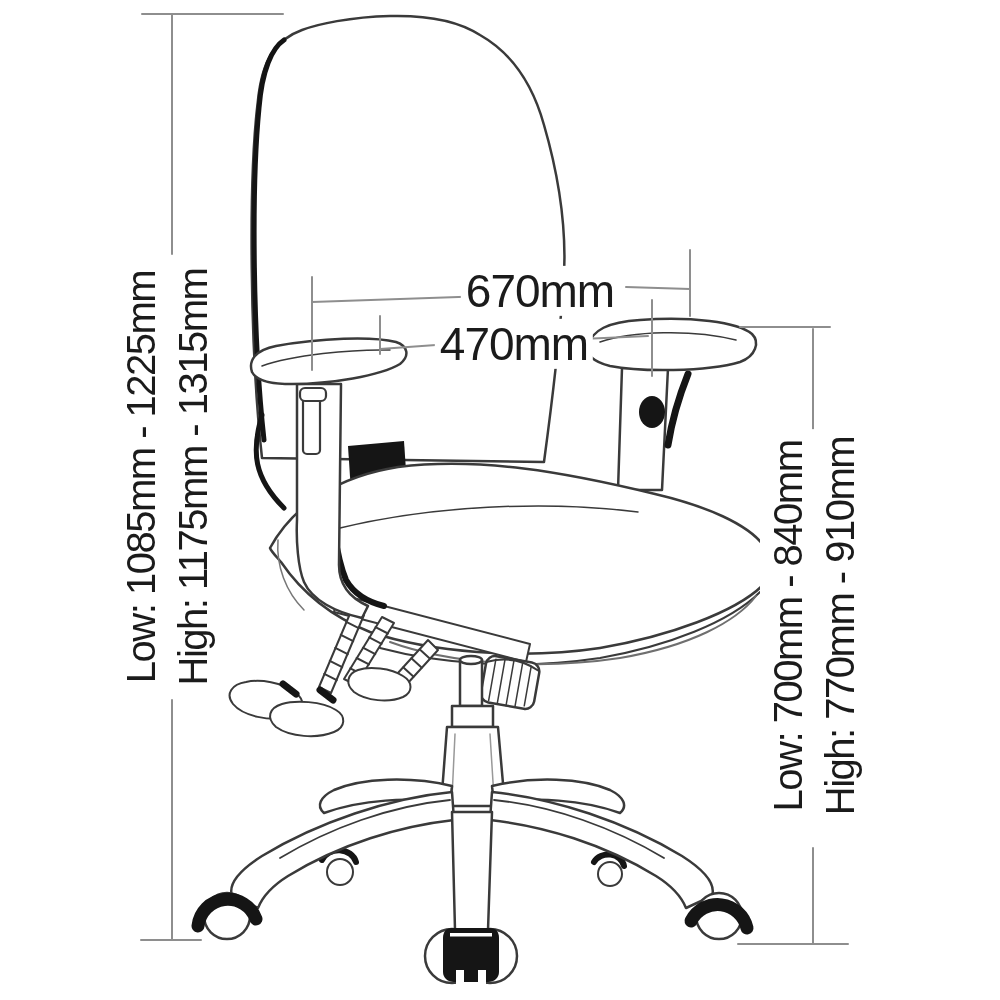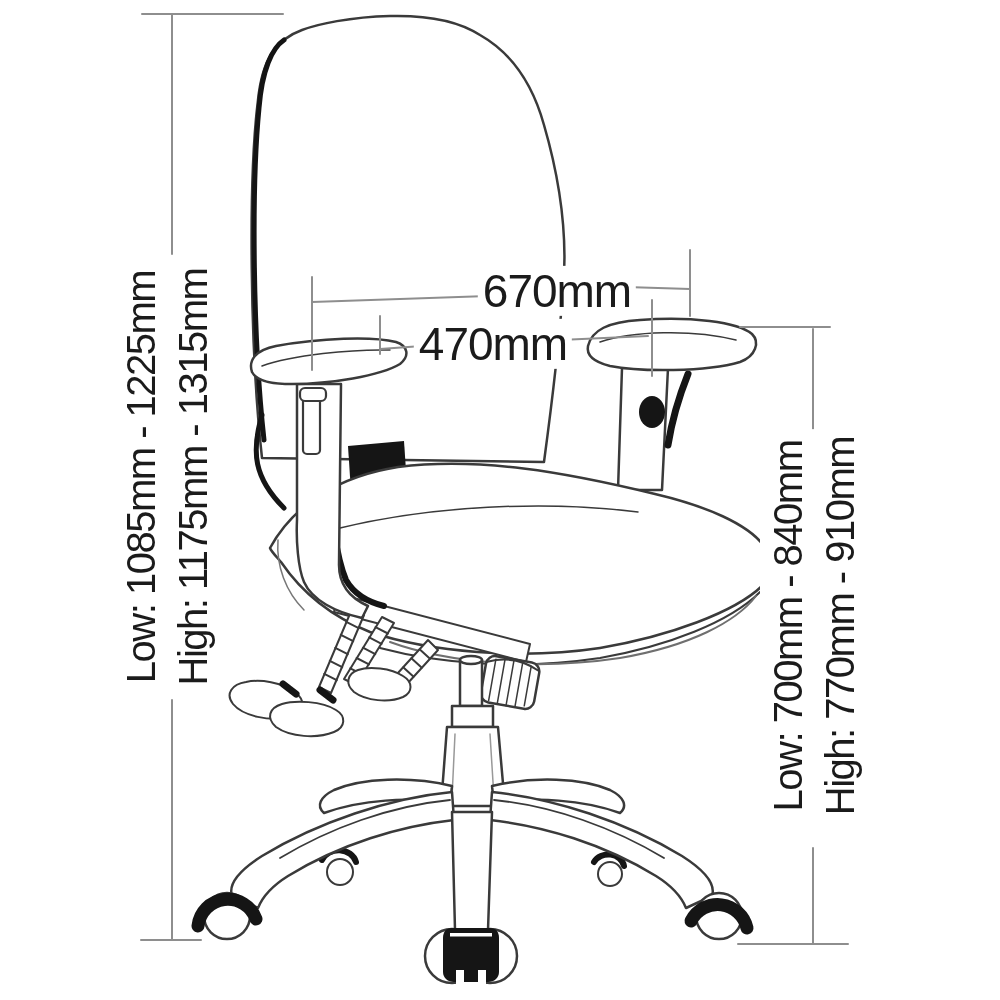--- a/index.html
+++ b/index.html
@@ -171,23 +171,23 @@
       </g>
       <g>
         <path d="M380,316 L380,354"></path>
         <path d="M652,300 L652,376"></path>
         <path d="M380,349 L436,345"></path>
         <path d="M560,340 L648,336"></path>
       </g>
     </g>
   </svg>
 
-  <div class="dim-label h" style="left:557px;top:291px;text-align:right;">670mm</div>
+  <div class="dim-label h" style="left:540px;top:291px;text-align:right;">670mm</div>
 
-  <div class="dim-label h" style="left:493px;top:344px;">470mm</div>
+  <div class="dim-label h" style="left:514px;top:344px;">470mm</div>
 
   <div class="dim-label v" style="left:167px;top:477px;">
     <div>Low: 1085mm - 1225mm</div>
     <div>High: 1175mm - 1315mm</div>
   </div>
 
   <div class="dim-label v" style="left:814px;top:626px;">
     <div>Low: 700mm - 840mm</div>
     <div>High: 770mm - 910mm</div>
   </div>

